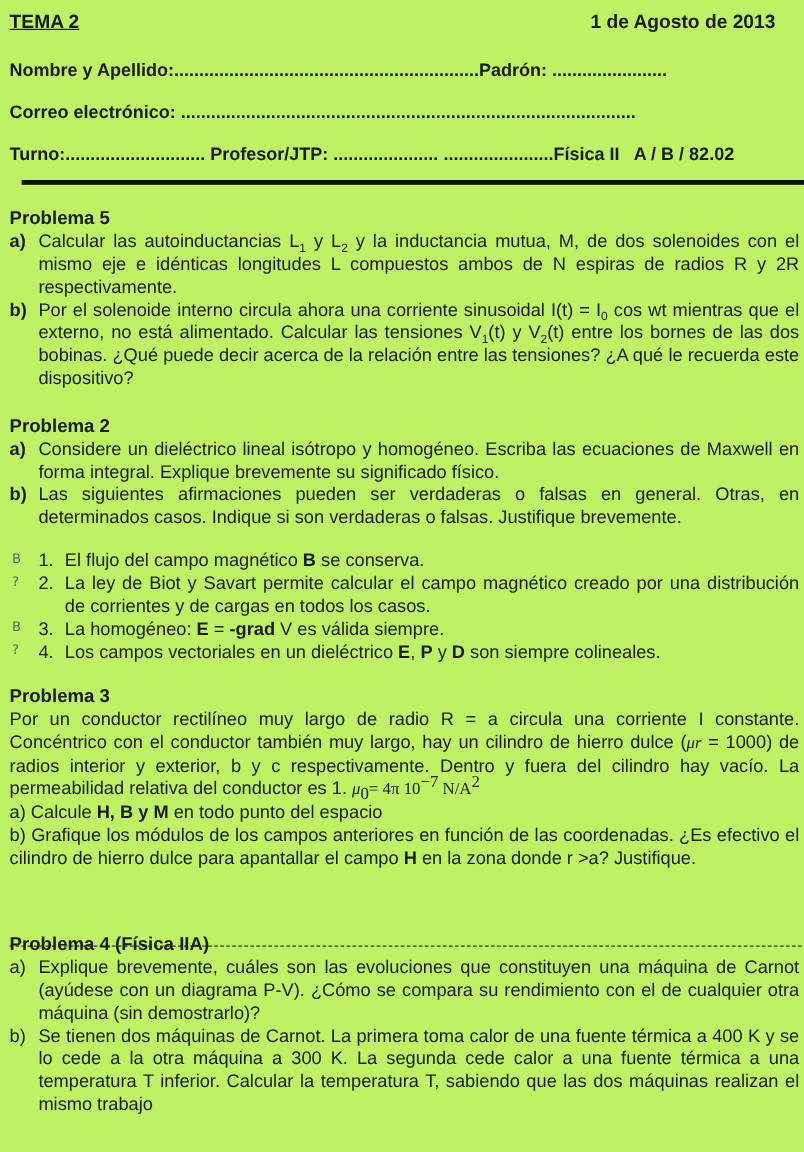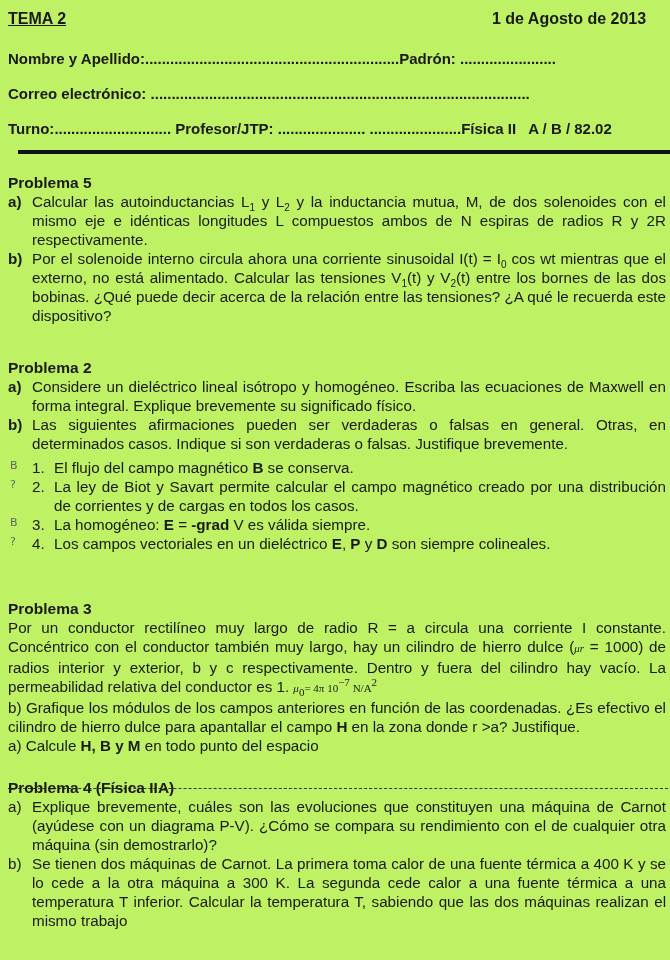--- a/index.html
+++ b/index.html
@@ -93,21 +93,21 @@
     .dash-line {
       position: absolute;
       left: 8px;
       top: 788px;
       width: 660px;
       height: 0;
       border-top: 1.5px dashed #333;
     }
     .serif {
       font-family: "Liberation Serif", serif;
-      font-size: 11px;
+      font-size: 14px;
     }
     sub, sup { font-size: 10px; line-height: 0; }
     b { font-weight: bold; }
   </style>
 </head>
 <body>
 
 <div class="page">
 
   <div class="title-row">
@@ -139,21 +139,21 @@
     <div class="item">
       <span class="lbl">a)</span>
       <span>Calcular las autoinductancias L</span><sub>1</sub><span> y L</span><sub>2</sub><span> y la inductancia mutua, M, de dos solenoides con el mismo eje e idénticas longitudes L compuestos ambos de N espiras de radios R y 2R respectivamente.</span>
     </div>
     <div class="item">
       <span class="lbl">b)</span>
       <span>Por el solenoide interno circula ahora una corriente sinusoidal I(t) = I</span><sub>0</sub><span> cos wt mientras que el externo, no está alimentado. Calcular las tensiones V</span><sub>1</sub><span>(t) y V</span><sub>2</sub><span>(t) entre los bornes de las dos bobinas. ¿Qué puede decir acerca de la relación entre las tensiones? ¿A qué le recuerda este dispositivo?</span>
     </div>
   </div>
 
-  <div class="section" style="top:346px;margin-top:12px;">
+  <div class="section" style="top:346px;">
     <div class="prob-title">Problema 2</div>
     <div class="item">
       <span class="lbl">a)</span>
       <span>Considere un dieléctrico lineal isótropo y homogéneo. Escriba las ecuaciones de Maxwell en forma integral. Explique brevemente su significado físico.</span>
     </div>
     <div class="item">
       <span class="lbl">b)</span>
       <span>Las siguientes afirmaciones pueden ser verdaderas o falsas en general. Otras, en determinados casos. Indique si son verdaderas o falsas. Justifique brevemente.</span>
     </div>
   </div>
@@ -174,30 +174,30 @@
       <span class="n">3.</span>
       <span>La homogéneo: </span><b>E</b><span> = </span><b>-grad</b><span> V es válida siempre.</span>
     </div>
     <div class="num-item">
       <span class="mark">?</span>
       <span class="n">4.</span>
       <span>Los campos vectoriales en un dieléctrico </span><b>E</b><span>, </span><b>P</b><span> y </span><b>D</b><span> son siempre colineales.</span>
     </div>
   </div>
 
-  <div class="section" style="top:599px;">
+  <div class="section" style="top:571px;">
     <div class="prob-title">Problema 3</div>
     <div class="plain">
       <span>Por un conductor rectilíneo muy largo de radio R = a circula una corriente I constante. Concéntrico con el conductor también muy largo, hay un cilindro de hierro dulce (</span><i class="serif">μr</i><span> = 1000) de radios interior y exterior, b y c respectivamente. Dentro y fuera del cilindro hay vacío. La permeabilidad relativa del conductor es 1. </span><i class="serif">μ</i><sub class="serif">0</sub><span class="serif">= 4π 10</span><sup class="serif">−7</sup><span class="serif"> N/A</span><sup class="serif">2</sup>
     </div>
     <div class="plain">
+      <span>a) Calcule </span><b>H, B y M</b><span> en todo punto del espacio</span>
+    </div>
+    <div class="plain">
       <span>b) Grafique los módulos de los campos anteriores en función de las coordenadas. ¿Es efectivo el cilindro de hierro dulce para apantallar el campo </span><b>H</b><span> en la zona donde r &gt;a? Justifique.</span>
-    </div>
-    <div class="plain">
-      <span>a) Calcule </span><b>H, B y M</b><span> en todo punto del espacio</span>
     </div>
   </div>
 
   <div class="dash-line"></div>
 
   <div class="section" style="top:778px;">
     <div class="prob-title">Problema 4 (Física IIA)</div>
     <div class="item">
       <span class="lbl" style="font-weight:normal;">a)</span>
       <span>Explique brevemente, cuáles son las evoluciones que constituyen una máquina de Carnot (ayúdese con un diagrama P-V). ¿Cómo se compara su rendimiento con el de cualquier otra máquina (sin demostrarlo)?</span>

